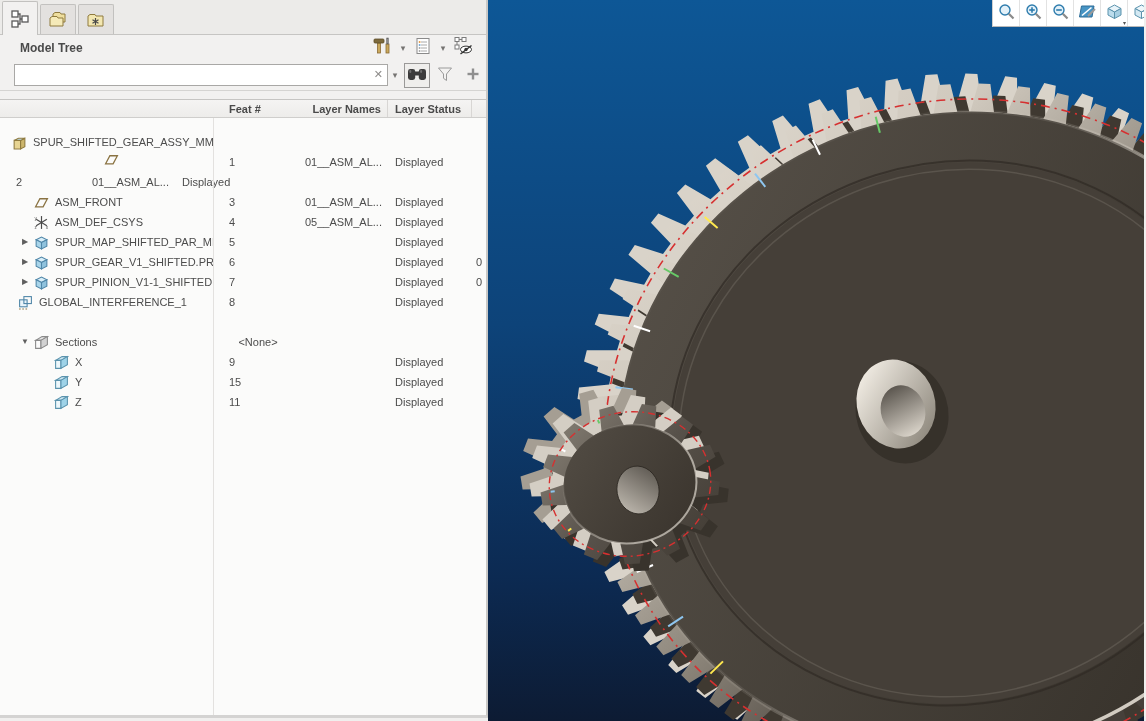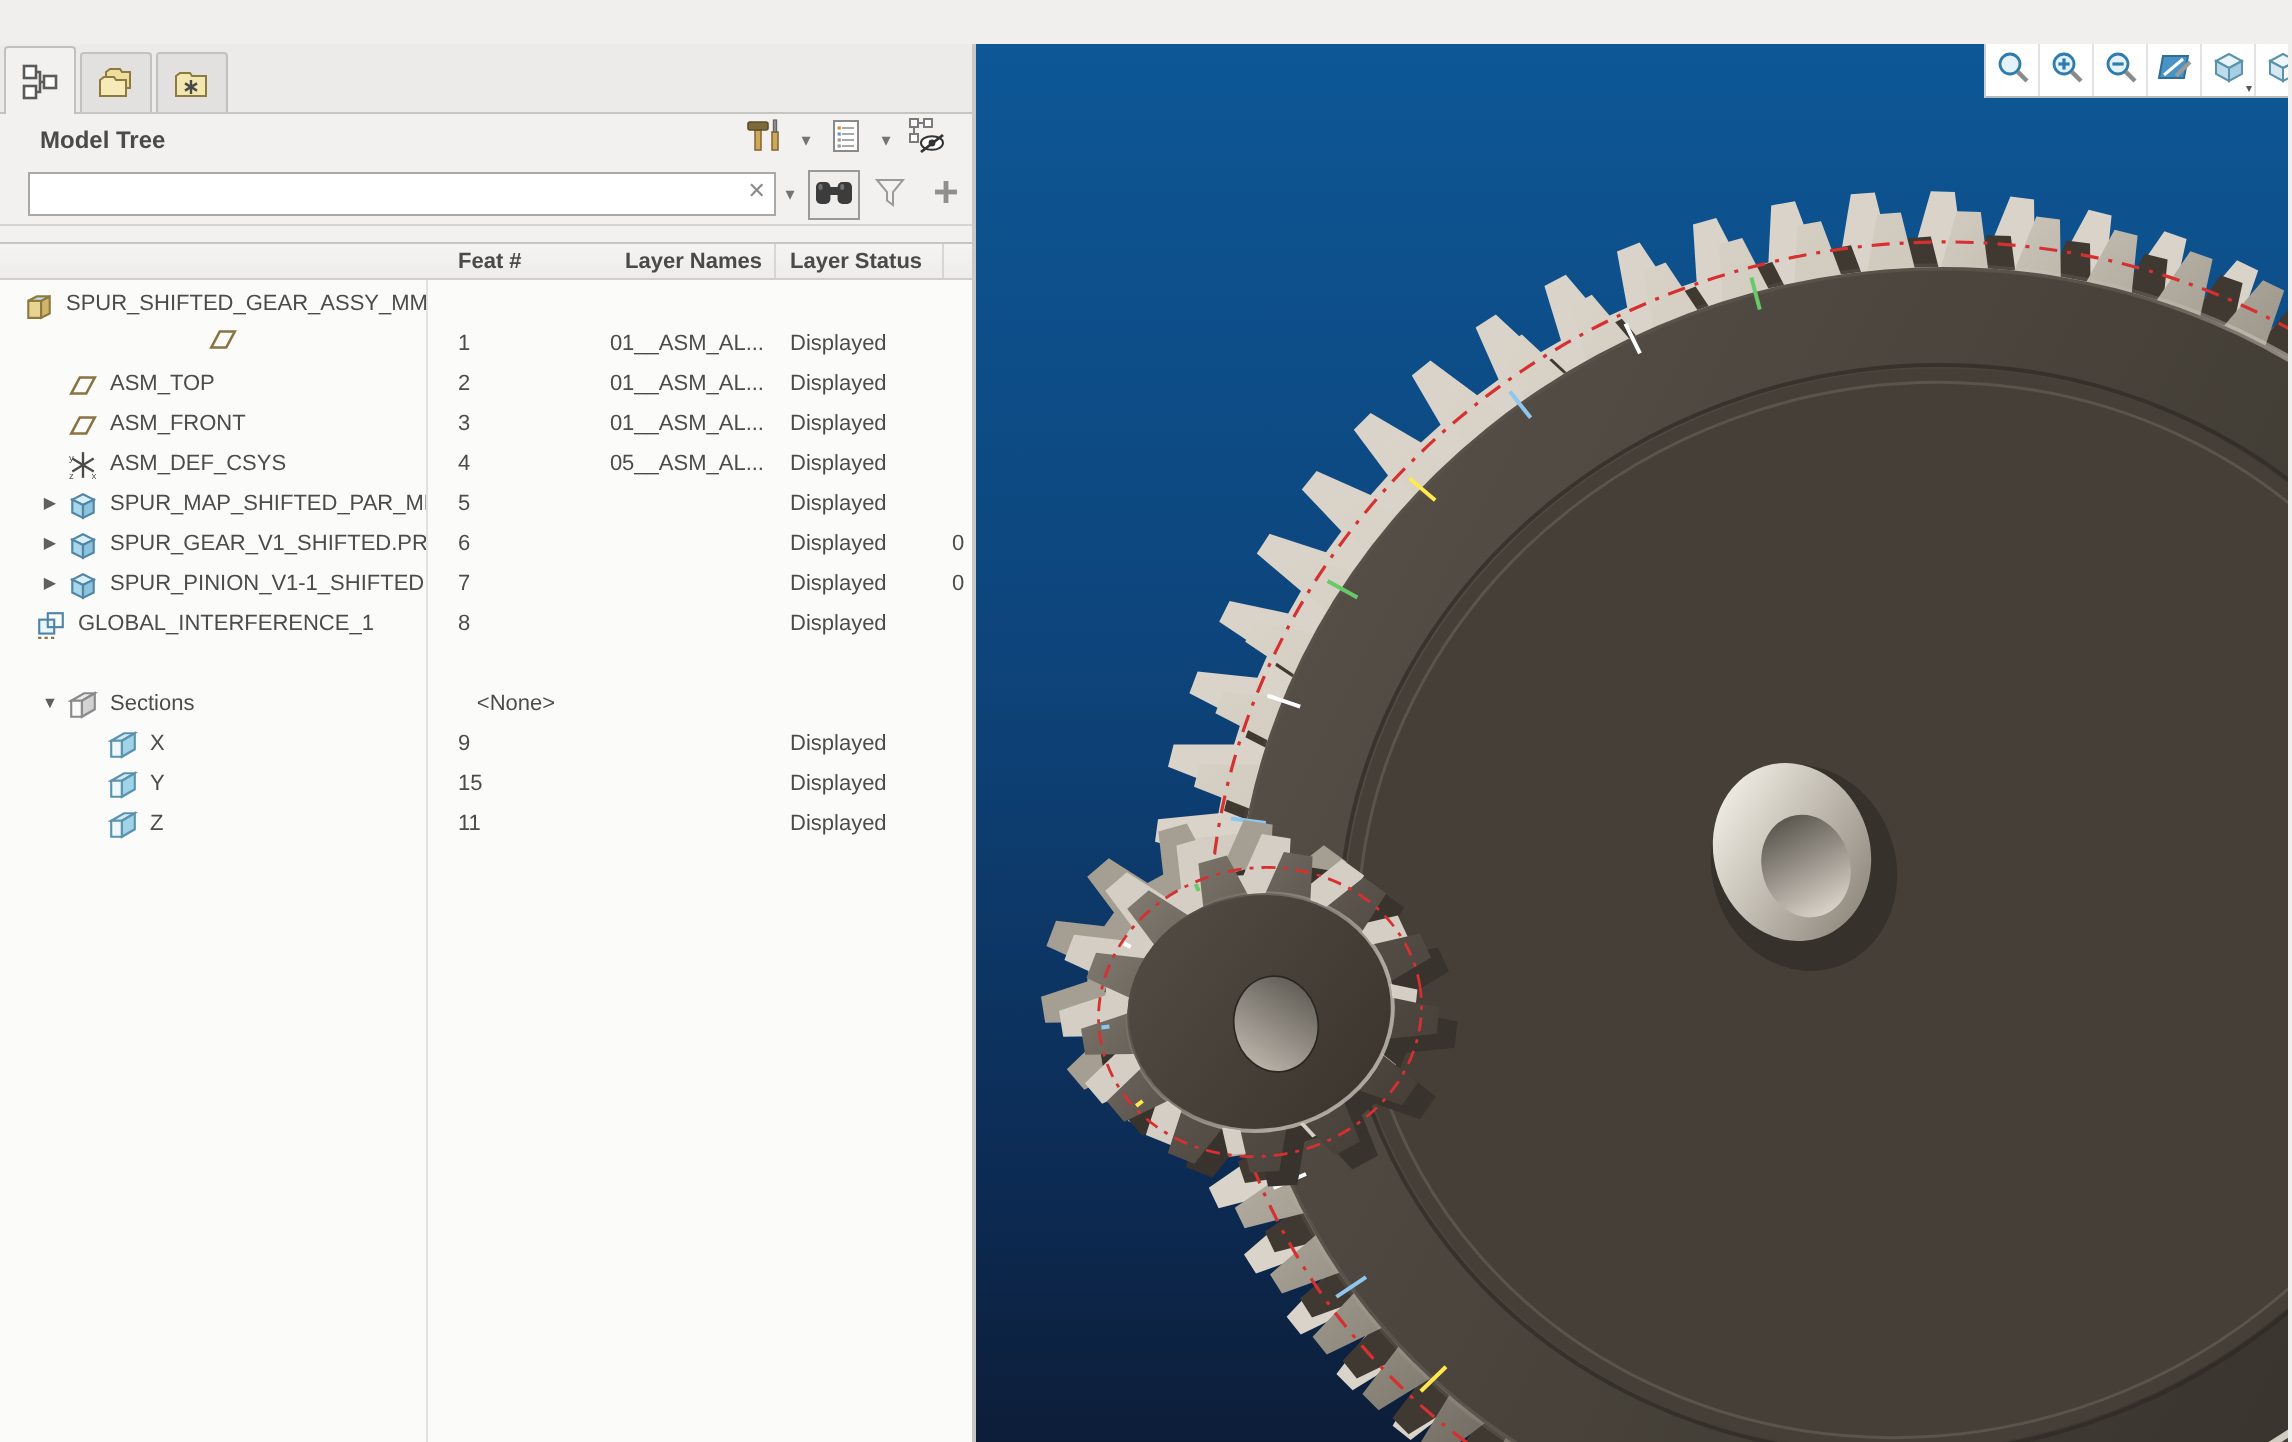--- a/index.html
+++ b/index.html
@@ -1,18 +1,18 @@
 <!DOCTYPE html>
 <html><head>
 <meta charset="utf-8">
 <style>
   * { margin:0; padding:0; box-sizing:border-box; }
   html,body { width:1146px; height:721px; overflow:hidden;
     font-family:"Liberation Sans", sans-serif; background:#f0efee; }
-  #app { display:flex; width:1146px; height:637px;margin-top:22px; }
+  #app { display:flex; width:1146px; height:637px; }
 
   
   #left-panel { width:488px; height:718px; background:#f2f1f0;
     border-right:2px solid #c9c8c6; border-bottom:3px solid #d4d3d2;
     display:flex; flex-direction:column; position:relative; }
 
   .tabbar { height:35px; background:#ecebe9; border-bottom:1px solid #c6c5c3;
     display:flex; align-items:flex-end; padding-left:2px; }
   .tab { width:36px; height:30px; display:flex; align-items:center; justify-content:center;
     border:1px solid #c2c1bf; border-bottom:none; background:#e3e1df;
@@ -32,21 +32,21 @@
   .search-box { position:relative; width:374px; height:22px; }
   .search-box input { width:100%; height:22px; border:1px solid #a9a8a6; background:#fff;
     padding:0 18px 0 4px; font-size:11px; }
   .search-box .clear { position:absolute; right:5px; top:4px; color:#8d8b89; font-size:11px;
     line-height:13px; }
   .sbtn { border:1px solid transparent; background:transparent; width:26px; height:25px;
     display:flex; align-items:center; justify-content:center; padding:0; margin-left:2px; }
   .sbtn.pressed { border:1px solid #9a9998; background:#efeeec; }
 
   .grid { flex:1; border-top:1px solid #c6c5c3; margin-top:8px; position:relative;
-    display:flex; flex-direction:column; background:#fbfbfa; }
+    display:flex; flex-direction:column; background:#fbfbfa;gap:12px; }
   .vline { position:absolute; left:213px; top:0; bottom:0; width:1px; background:#e3e1df; z-index:1;}
   .ghead { height:18px; display:flex; background:linear-gradient(#f5f4f3,#edecea);
     border-bottom:1px solid #cfcecc; font-size:11px; font-weight:bold; color:#4a4a4a;
     position:relative; z-index:2; }
   .cell { flex:none; overflow:hidden; white-space:nowrap; line-height:18px; }
   .cell.name { width:213px; display:flex; align-items:center; }
   .cell.feat { width:87px; padding-left:16px; }
   .cell.feat.edge { padding-left:3px;text-align:center; }
   .cell.names { width:88px; text-align:right; padding-right:6px; }
   .cell.status { width:84px; padding-left:7px; }
@@ -222,29 +222,20 @@
                 </svg>
               </span>
               <span class="tlabel">ASM_RIGHT</span>
             </div>
             <div class="cell feat">1</div>
             <div class="cell names">01__ASM_AL...</div>
             <div class="cell status">Displayed</div>
             <div class="cell extra"></div>
           </div>
           <div class="trow">
-            <div class="cell name" style="padding-left: 16px;">
-              <span class="arrow"></span>
-              <span class="ticon">
-                <svg width="15" height="15" viewBox="0 0 14 14">
-                  <polygon points="1.5,11 5.5,3.5 12.5,3.5 8.5,11" fill="none" stroke="#8a7342" stroke-width="1.2"></polygon>
-                </svg>
-              </span>
-              <span class="tlabel">ASM_TOP</span>
-            </div>
             <div class="cell feat">2</div>
             <div class="cell names">01__ASM_AL...</div>
             <div class="cell status">Displayed</div>
             <div class="cell extra"></div>
           </div>
           <div class="trow">
             <div class="cell name" style="padding-left: 16px;">
               <span class="arrow"></span>
               <span class="ticon">
                 <svg width="15" height="15" viewBox="0 0 14 14">

